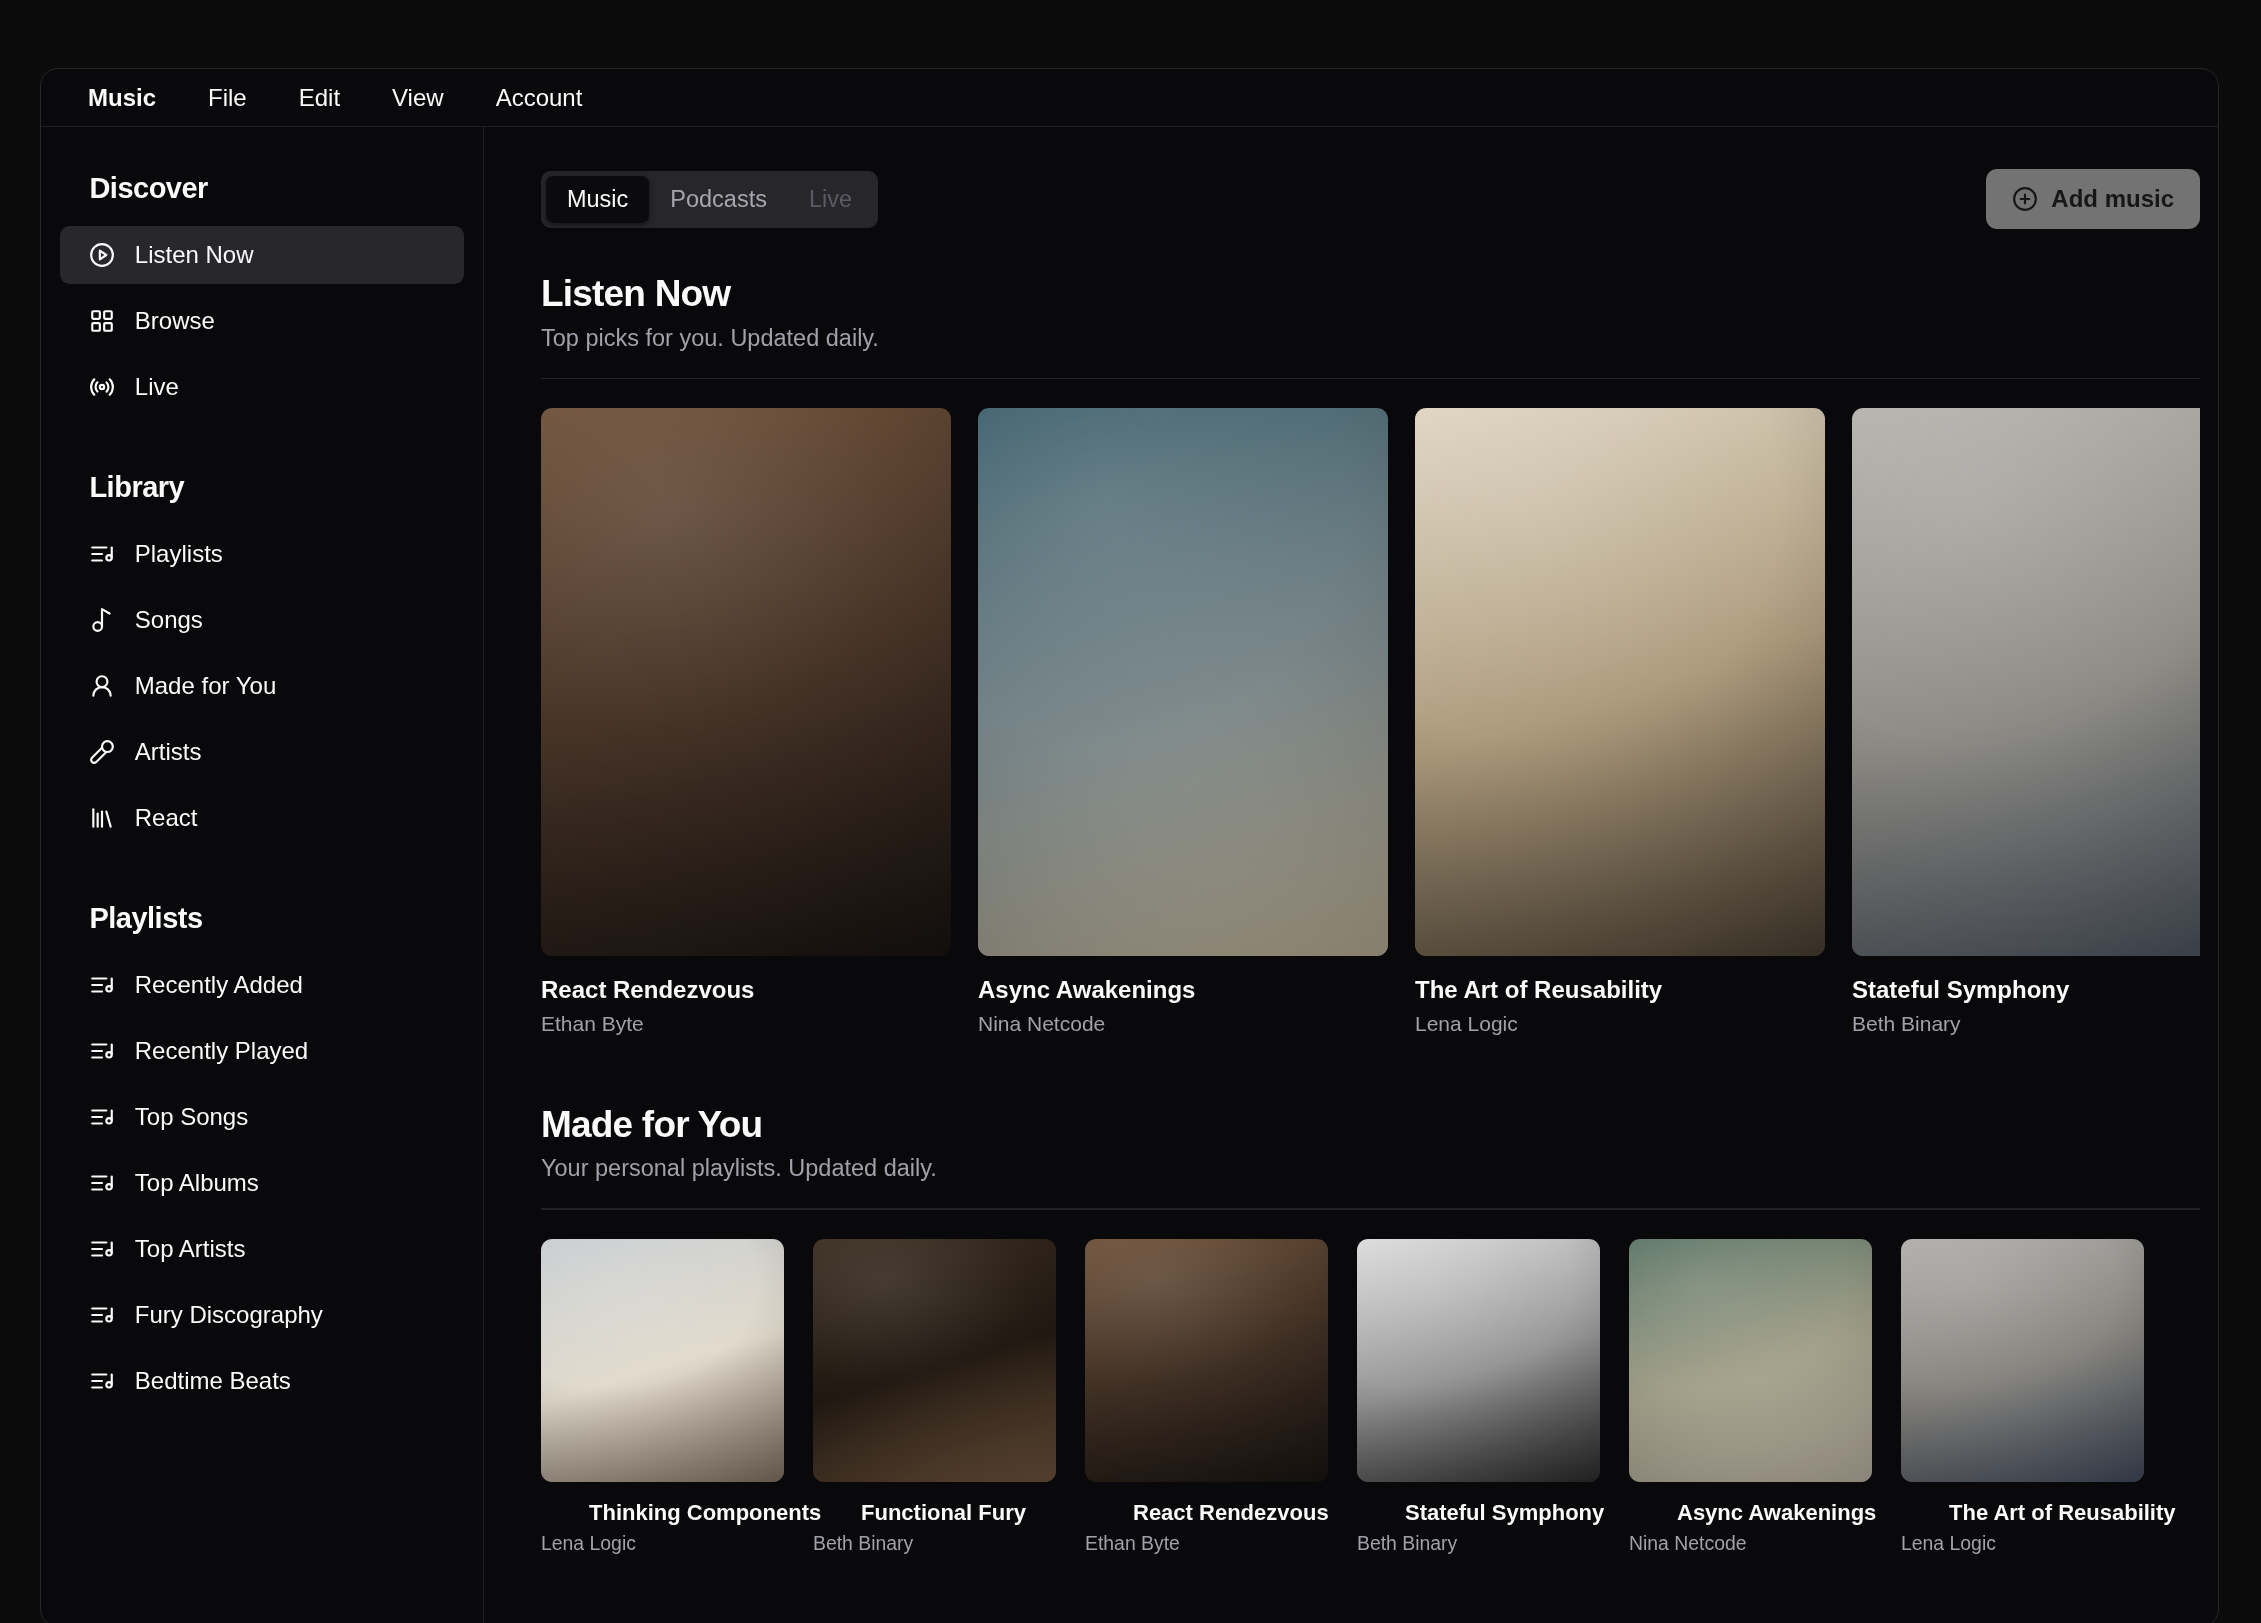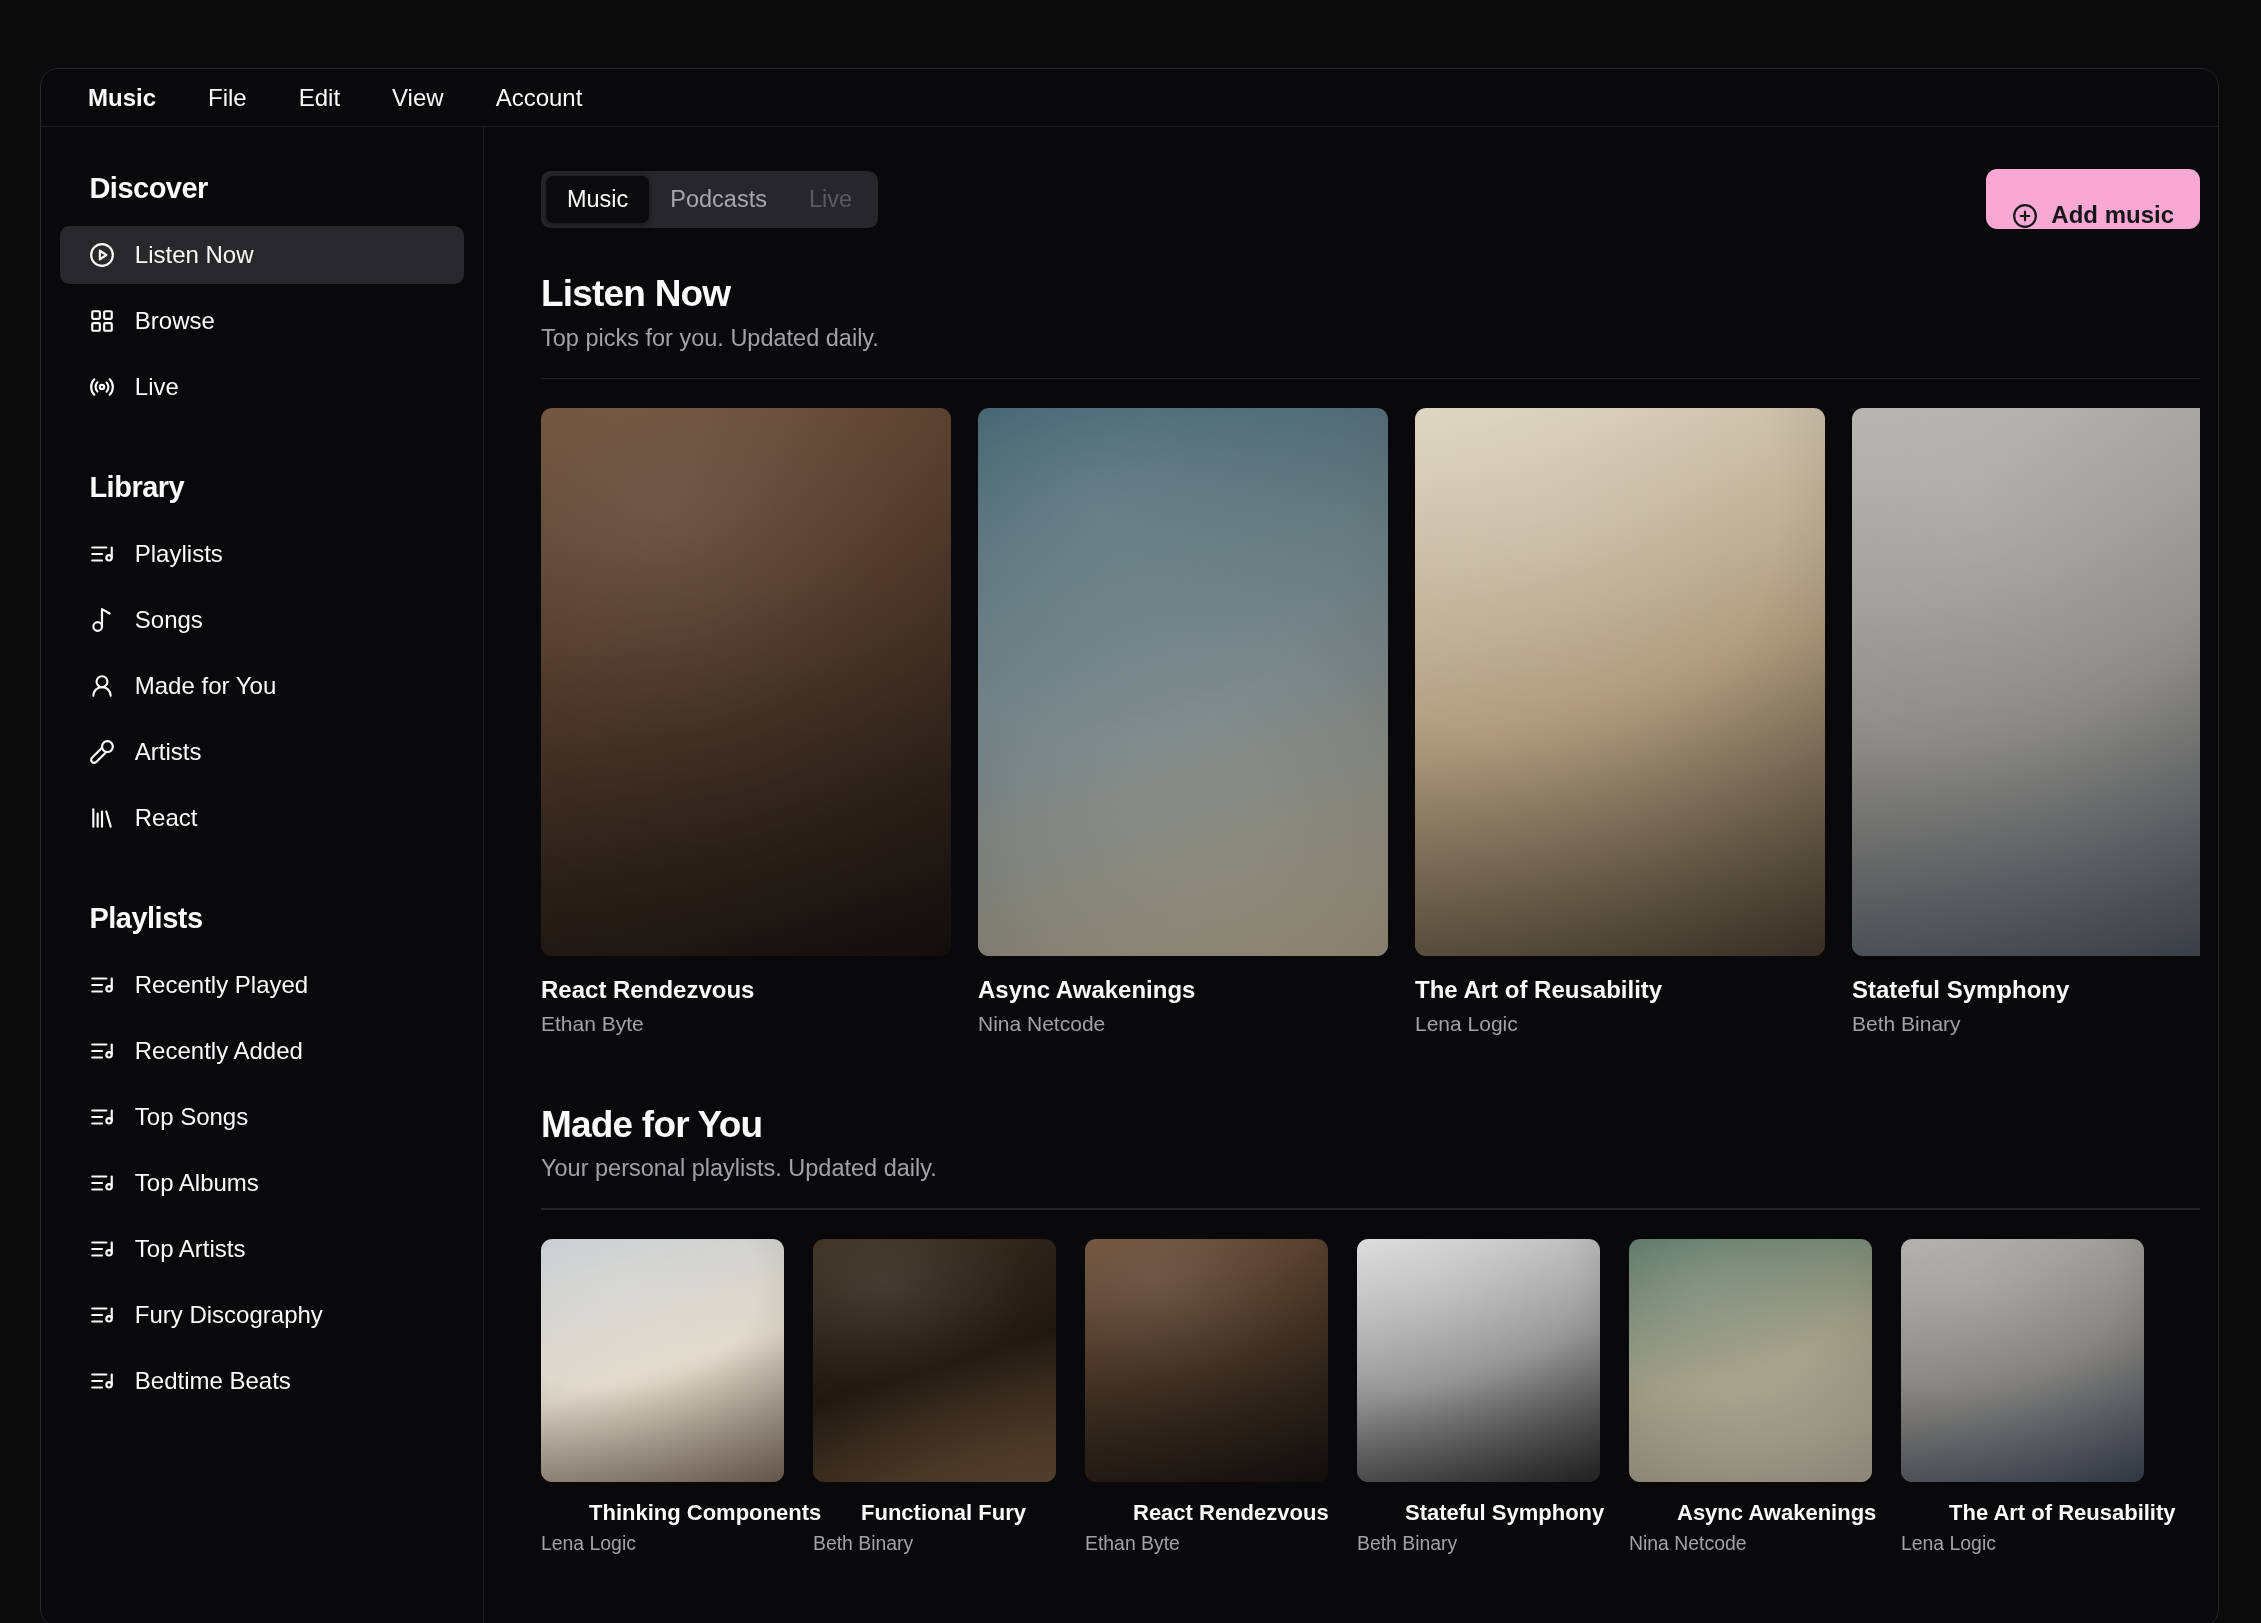--- a/index.html
+++ b/index.html
@@ -56,21 +56,21 @@
     border-radius:9.7px; padding:4.9px; height:57px;
   }
   .tab {
     height:47px; display:flex; align-items:center; padding:0 21px;
     border-radius:7.3px; font-size:23.5px; color:#a6a6ae; cursor:default; white-space:nowrap;
   }
   .tab.active { background:#0b0b0d; color:#fafafa; font-weight:500;
                 box-shadow:0 1.6px 6.5px rgba(0,0,0,.45); }
   .tab.disabled { color:#5a5a62; }
   .add-btn {
-    display:flex; align-items:flex-end; gap:13px; background:#f9a8d4; color:#17171a;
+    display:flex; align-items:center; gap:13px; background:#737373; color:#17171a;
     border:none; border-radius:11.3px; height:60px; padding:0 26px;
     font-size:24px; font-weight:600; font-family:inherit; cursor:default;
   }
   .add-btn .icon svg { stroke:#17171a; }
   .section-head { margin-top:44px; }
   .section-head.second { margin-top:68px; }
   .section-title { font-size:37px; font-weight:700; letter-spacing:-0.8px; color:#fafafa; }
   .section-sub { font-size:23.5px; color:#a1a1aa; margin-top:9.7px; }
   .separator { height:1.6px; background:#232327; margin:26px 0 29px; }
   .card-row { display:flex; gap:27px; overflow:hidden; }
@@ -205,33 +205,33 @@
         <div class="nav-item">
           <span class="icon">
             <svg viewBox="0 0 24 24">
                 <path d="M21 15V6"></path>
                 <path d="M18.5 18a2.5 2.5 0 1 0 0-5 2.5 2.5 0 0 0 0 5Z"></path>
                 <path d="M12 12H3"></path>
                 <path d="M16 6H3"></path>
                 <path d="M12 18H3"></path>
               </svg>
           </span>
+          <span>Recently Added</span>
+        </div>
+        <div class="nav-item">
+          <span class="icon">
+            <svg viewBox="0 0 24 24">
+                <path d="M21 15V6"></path>
+                <path d="M18.5 18a2.5 2.5 0 1 0 0-5 2.5 2.5 0 0 0 0 5Z"></path>
+                <path d="M12 12H3"></path>
+                <path d="M16 6H3"></path>
+                <path d="M12 18H3"></path>
+              </svg>
+          </span>
           <span>Recently Played</span>
-        </div>
-        <div class="nav-item">
-          <span class="icon">
-            <svg viewBox="0 0 24 24">
-                <path d="M21 15V6"></path>
-                <path d="M18.5 18a2.5 2.5 0 1 0 0-5 2.5 2.5 0 0 0 0 5Z"></path>
-                <path d="M12 12H3"></path>
-                <path d="M16 6H3"></path>
-                <path d="M12 18H3"></path>
-              </svg>
-          </span>
-          <span>Recently Added</span>
         </div>
         <div class="nav-item">
           <span class="icon">
             <svg viewBox="0 0 24 24">
                 <path d="M21 15V6"></path>
                 <path d="M18.5 18a2.5 2.5 0 1 0 0-5 2.5 2.5 0 0 0 0 5Z"></path>
                 <path d="M12 12H3"></path>
                 <path d="M16 6H3"></path>
                 <path d="M12 18H3"></path>
               </svg>

